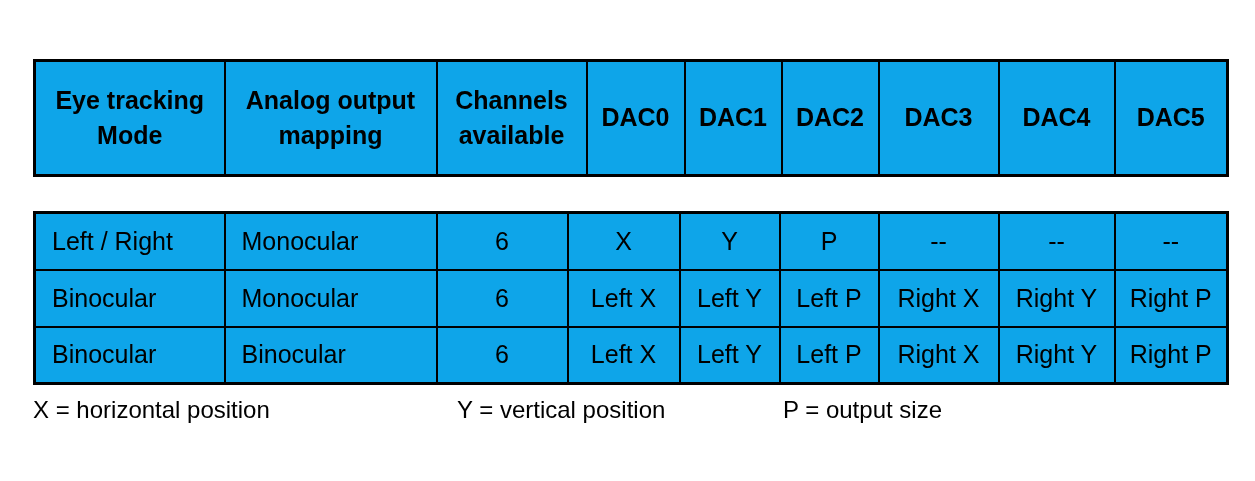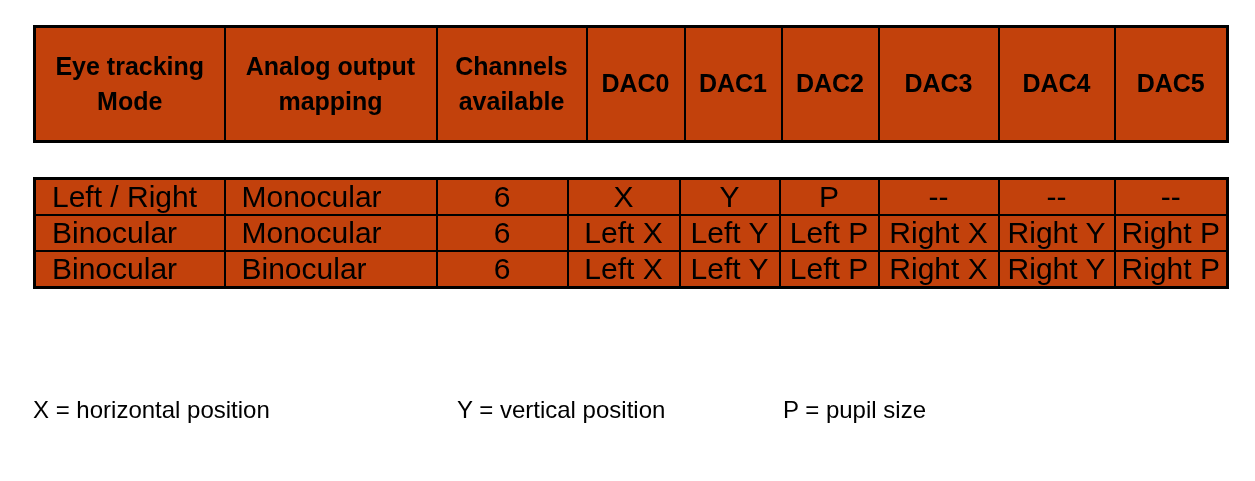--- a/index.html
+++ b/index.html
@@ -15,44 +15,45 @@
     font-family: "Liberation Sans", "DejaVu Sans", sans-serif;
     color: #000000;
     overflow: hidden;
   }
   table {
     position: absolute;
     left: 33px;
     border-collapse: collapse;
     table-layout: fixed;
     width: 1193px;
-    background: #c2410c;
+    background: #0ea5e9;
     border: 3px solid #000000;
+    margin-top: 34px;
   }
   #header-table { top: 25px; height: 118px; }
   #body-table   { top: 177px; }
 
   th, td {
     border: 2px solid #000000;
     vertical-align: middle;
     overflow: hidden;
     box-sizing: border-box;
   }
   th {
     font-size: 25px;
     font-weight: bold;
     text-align: center;
     white-space: pre-line;
     line-height: 1.42;
     padding: 0 2px;
   }
   td {
-    font-size: 30px;
+    font-size: 25px;
     font-weight: normal;
-    height: 32px;
+    height: 57px;
     padding: 0 2px;
     text-align: center;
     white-space: nowrap;
   }
   td.left-al {
     text-align: left;
     padding-left: 16px;
   }
   tr.thick-bottom td {
     border-bottom-width: 3px;
@@ -146,15 +147,15 @@
       <td>Left P</td>
       <td>Right X</td>
       <td>Right Y</td>
       <td>Right P</td>
     </tr>
   </tbody>
     </table>
 
   <span id="legend-x" class="legend-item">X = horizontal position</span>
   <span id="legend-y" class="legend-item">Y = vertical position</span>
-  <span id="legend-p" class="legend-item">P = pupil size</span>
+  <span id="legend-p" class="legend-item">P = output size</span>
 
 </div>
 
 </body></html>

